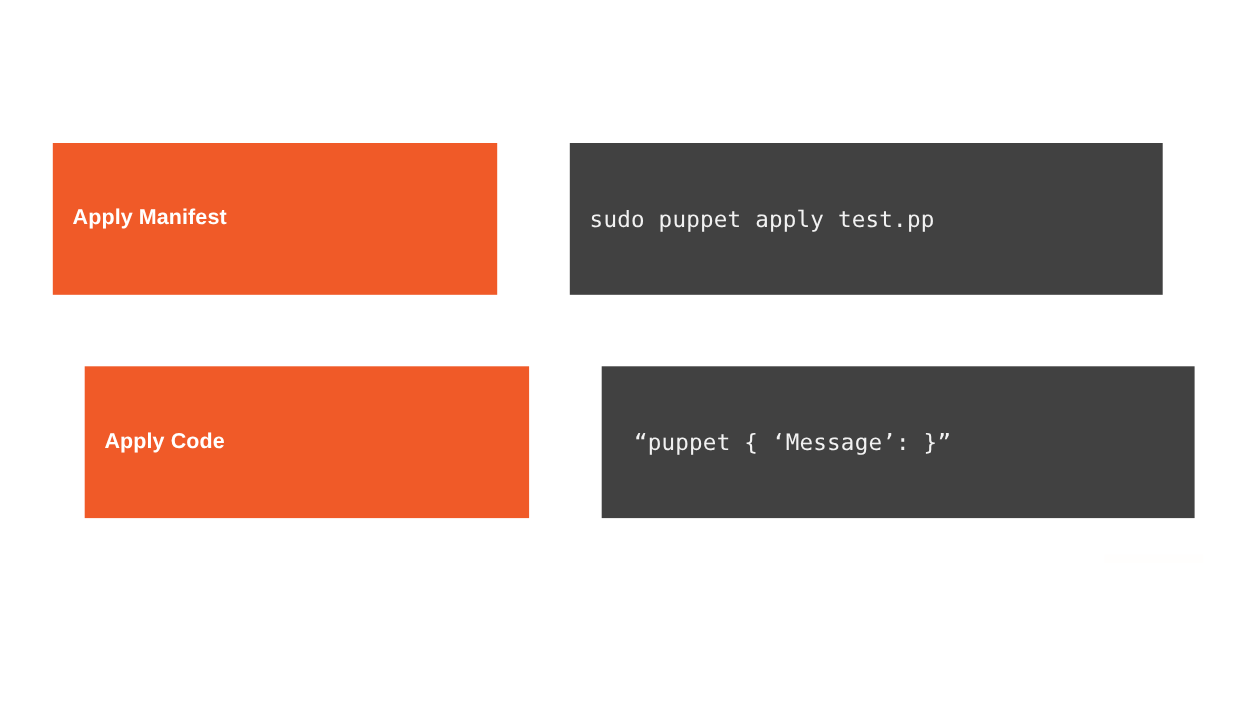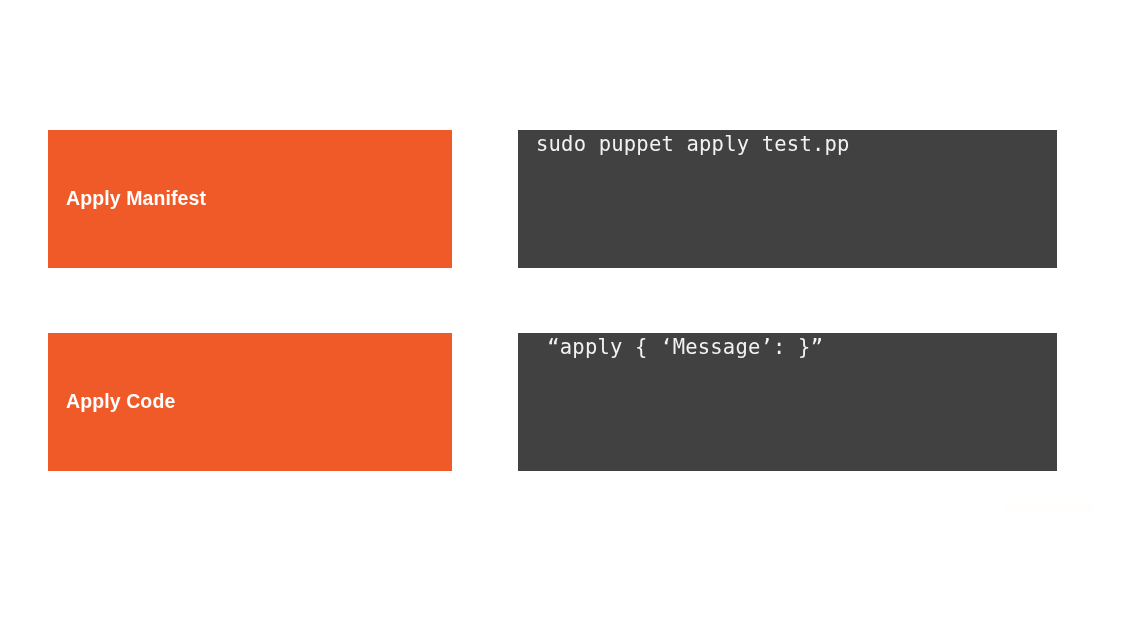--- a/index.html
+++ b/index.html
@@ -24,21 +24,21 @@
   }
 
   
   .row {
     position: absolute;
     left: 0;
     width: 1038px;
     padding-left: 32px;
   }
   #row-0 { top: 130px; height: 138px; }
-  #row-1 { top: 333px; height: 138px; }
+  #row-1 { top: 333px; height: 138px; margin-left: 29px; }
 
   .label-box {
     position: absolute;
     left: 48px;
     top: 0;
     width: 404px;
     height: 138px;
     background: #f05a28;
     display: flex;
     align-items: center;
@@ -56,20 +56,21 @@
   }
 
   .code-box {
     position: absolute;
     left: 518px;
     top: 0;
     width: 539px;
     height: 138px;
     background: #414141;
     display: flex;
+    align-items: center;
     box-sizing: border-box;
     padding-left: 18px;
   }
   .code-text {
     color: #f2f2f2;
     font-family: "DejaVu Sans Mono", "Liberation Mono", monospace;
     font-size: 20.5px;
     font-weight: normal;
     line-height: 1.38;
     letter-spacing: 0.2px;
@@ -108,20 +109,20 @@
 
   </div>
 
   <div class="row" id="row-1">
 
     <div class="label-box">
       <span class="label-text">Apply Code</span>
     </div>
 
     <div class="code-box">
-      <pre class="code-text"><span class="cont">“apply { ‘Message’: }”</span></pre>
+      <pre class="code-text"><span class="cont">“puppet { ‘Message’: }”</span></pre>
     </div>
 
   </div>
 
   <div id="artifact"></div>
 
 </div>
 
 </body></html>

